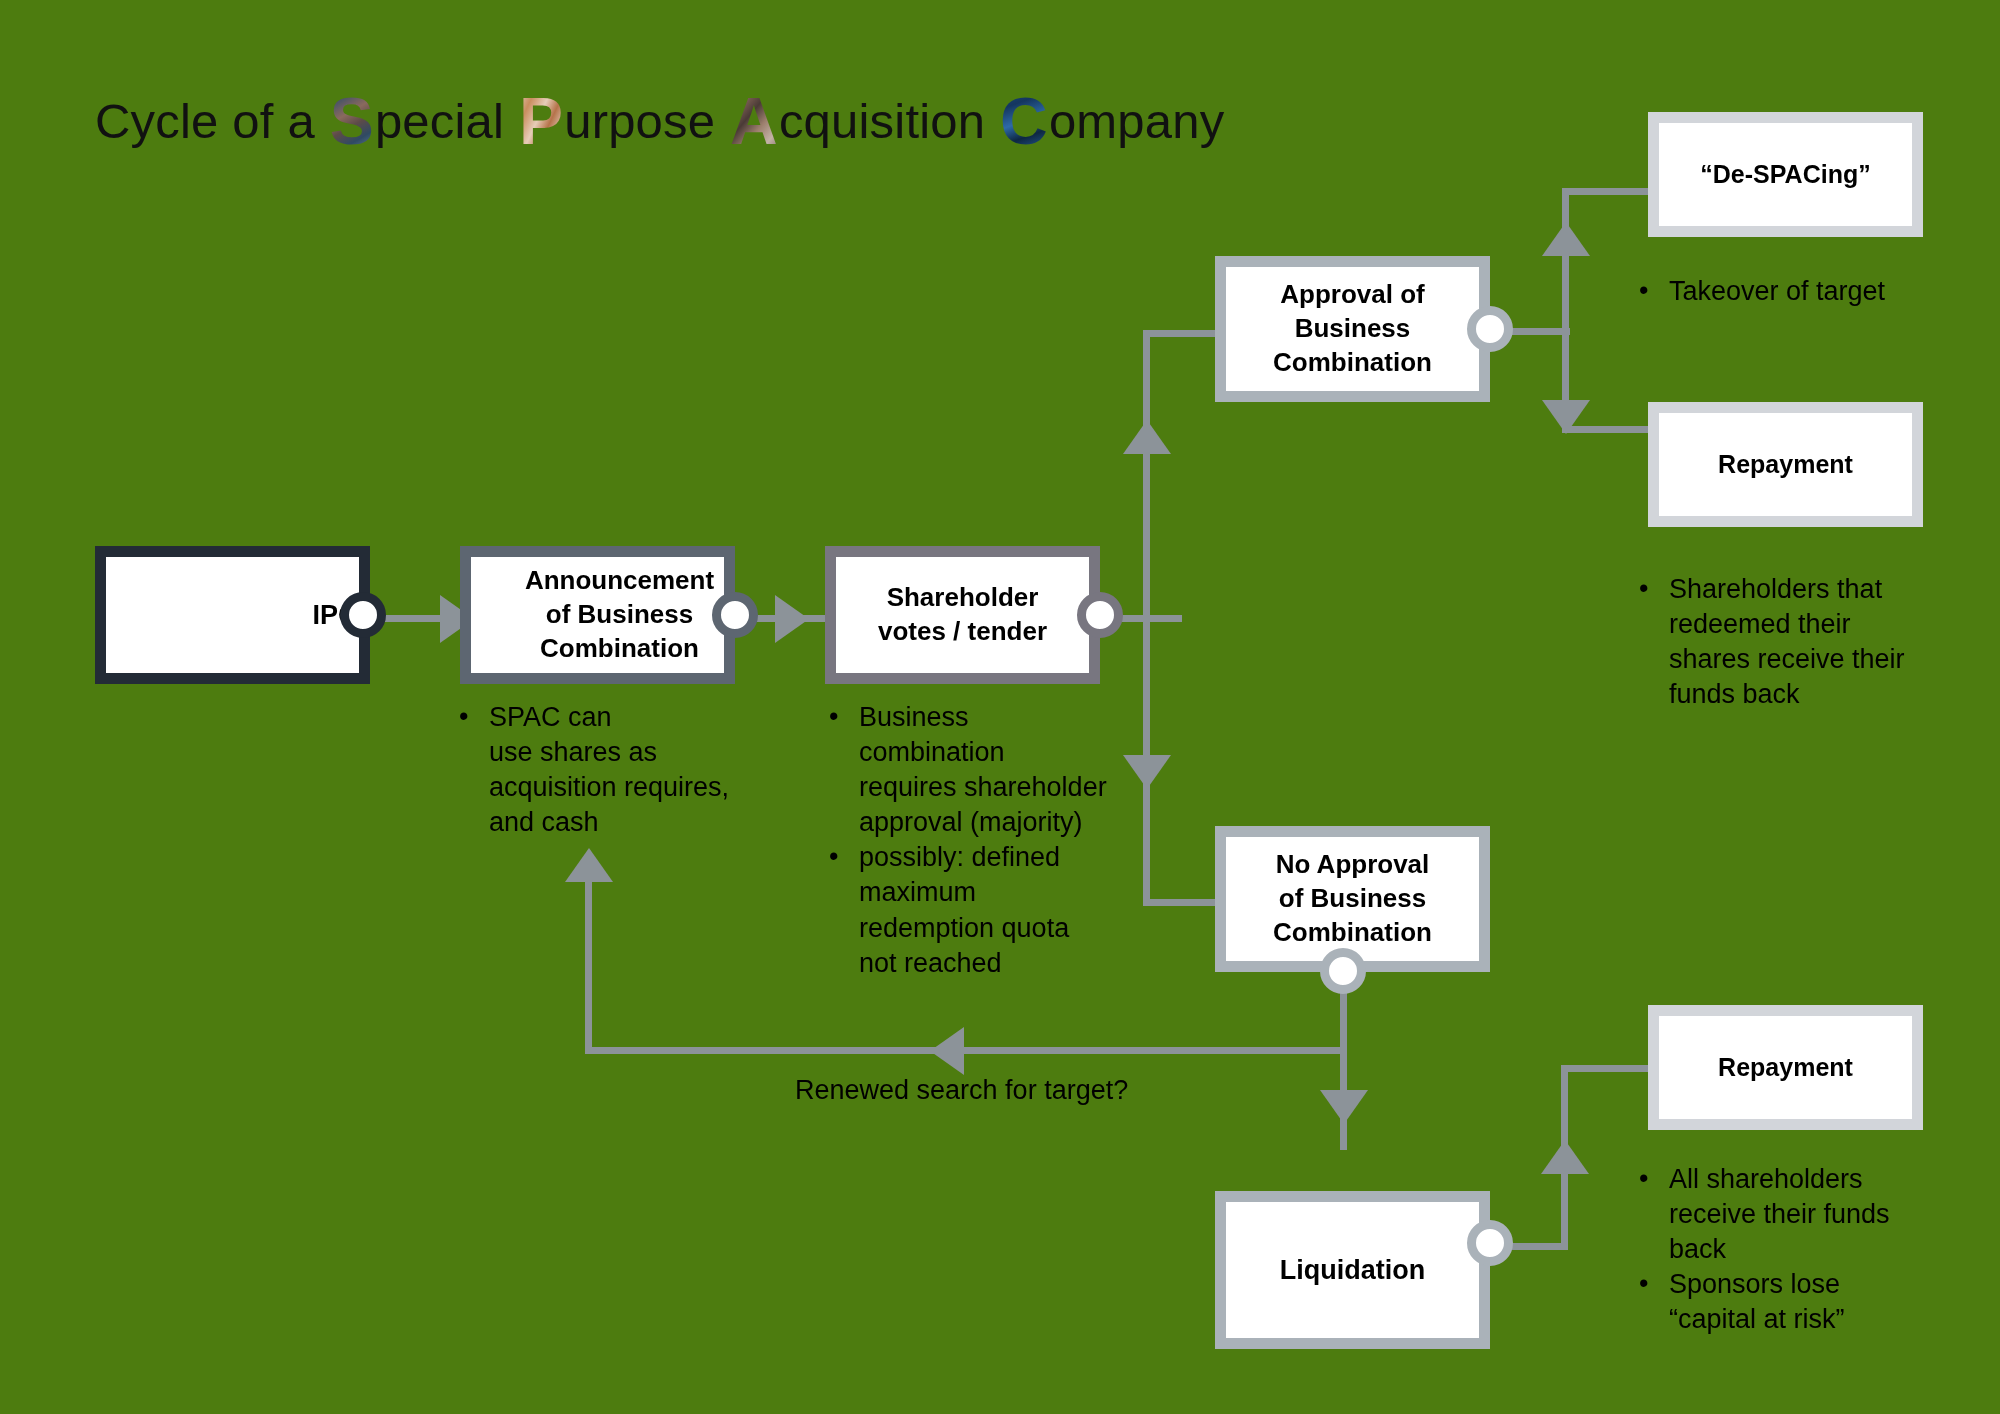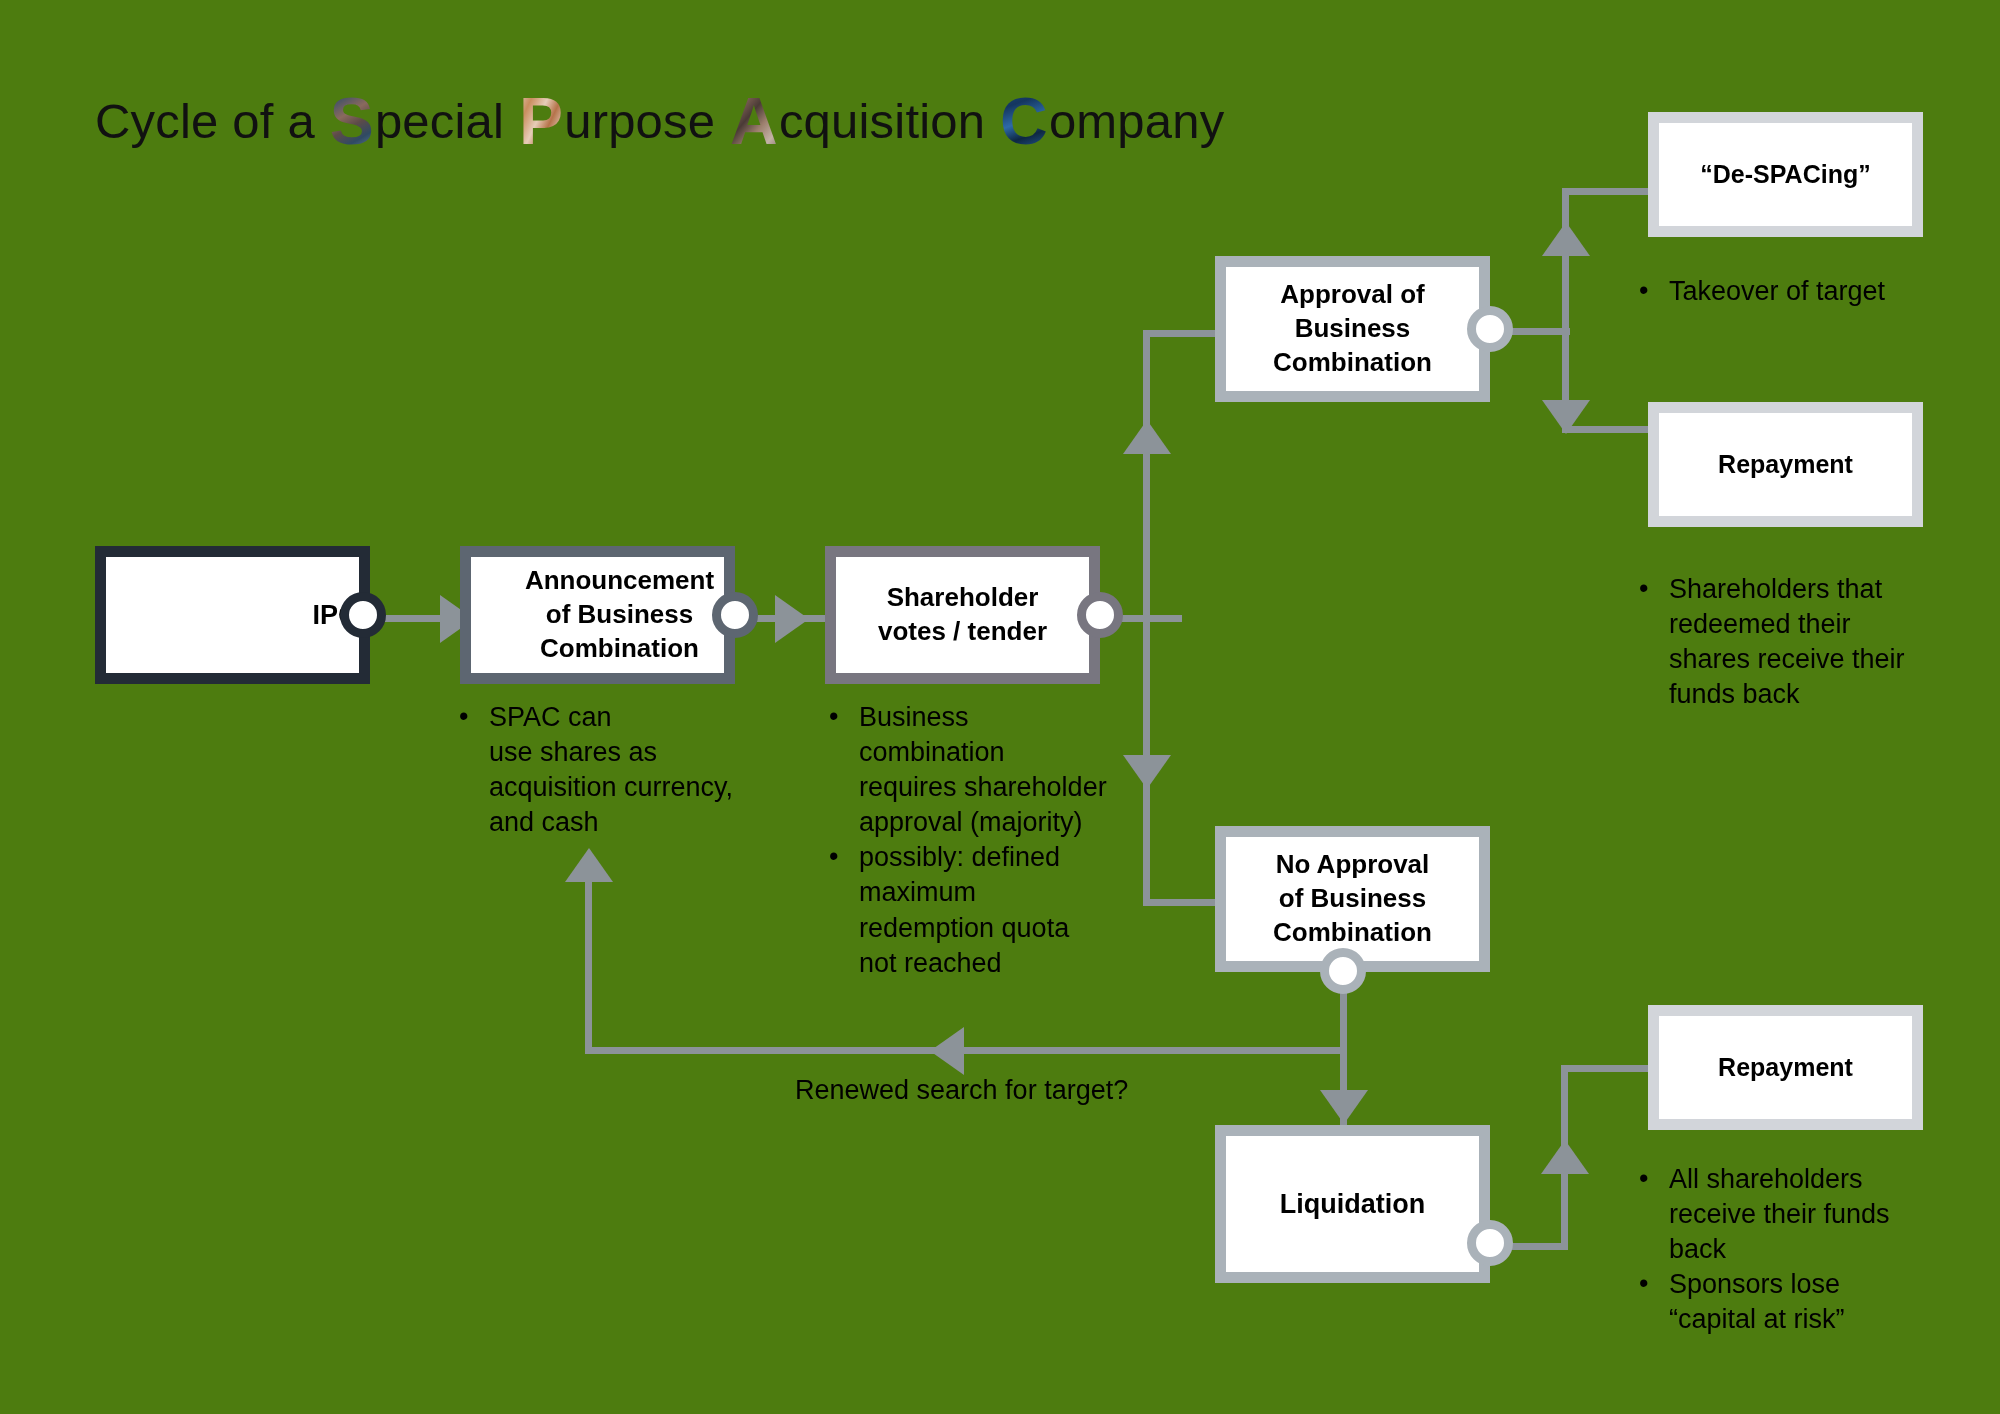--- a/index.html
+++ b/index.html
@@ -165,34 +165,34 @@
   <div class="ring gray" style="left:1320px; top:948px;"></div>
 
   <div class="node terminal" style="left:1648px; top:112px; width:275px; height:125px;">
     <span class="lbl">“De-SPACing”</span>
   </div>
 
   <div class="node terminal" style="left:1648px; top:402px; width:275px; height:125px;">
     <span class="lbl">Repayment</span>
   </div>
 
-  <div class="node liquid" style="left:1215px; top:1125px; width:275px; height:158px;text-align:right;">
+  <div class="node liquid" style="left:1215px; top:1191px; width:275px; height:158px;text-align:right;">
     <span class="lbl">Liquidation</span>
   </div>
   <div class="ring gray" style="left:1467px; top:1220px;"></div>
 
   <div class="node terminal" style="left:1648px; top:1005px; width:275px; height:125px;">
     <span class="lbl">Repayment</span>
   </div>
 
   <div class="bullets" style="left:455px; top:700px; width:300px;">
     <div class="b">
       <span class="txt">SPAC can
 use shares as
-acquisition currency,
+acquisition requires,
 and cash</span>
     </div>
   </div>
 
   <div class="bullets" style="left:825px; top:700px; width:290px;">
     <div class="b">
       <span class="txt">Business
 combination
 requires shareholder
 approval (majority)</span>

